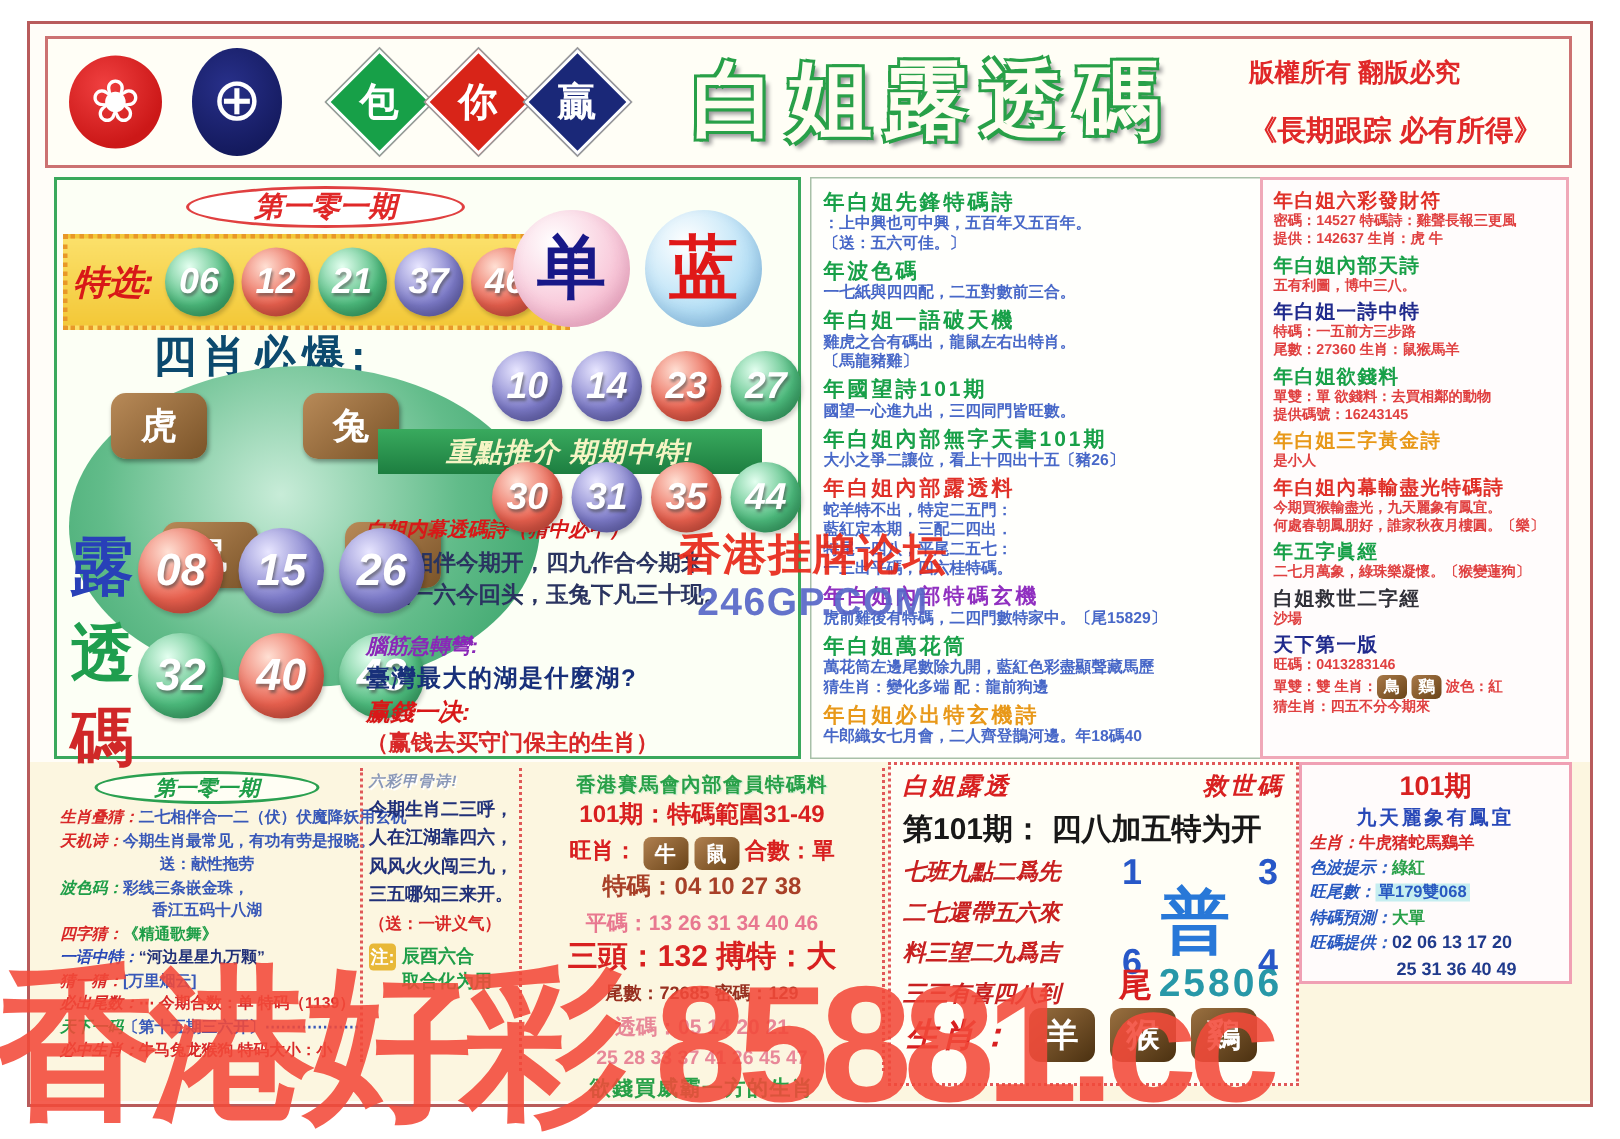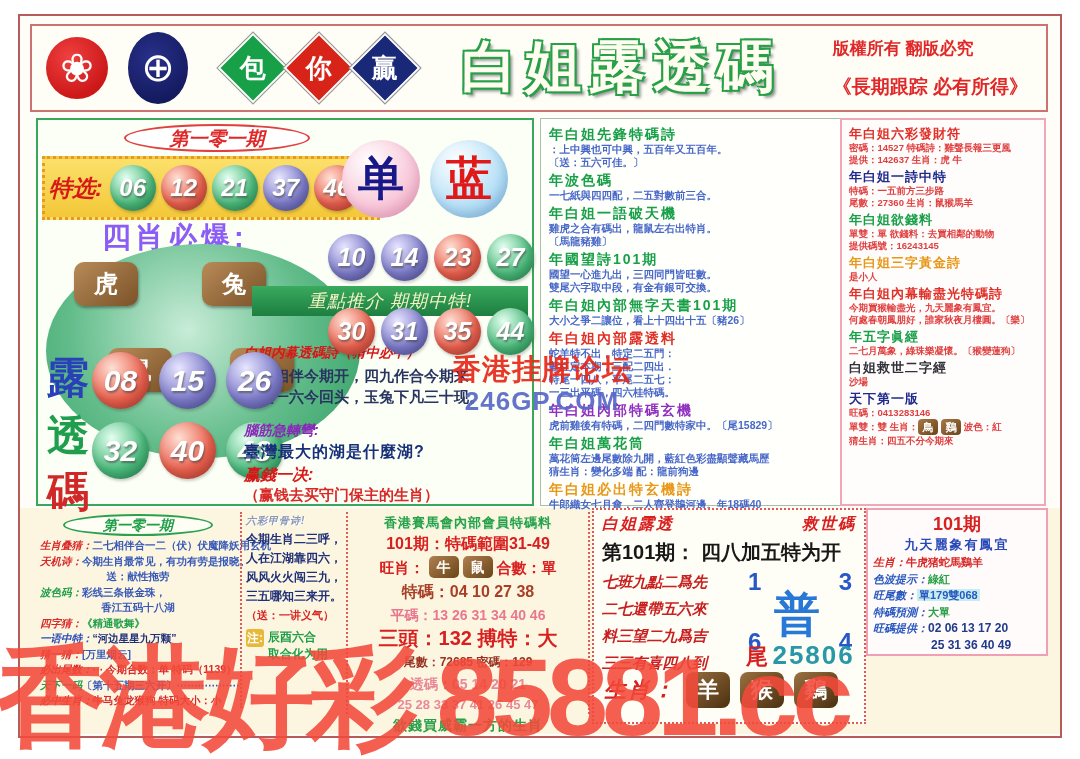--- a/index.html
+++ b/index.html
@@ -88,37 +88,37 @@
     background:radial-gradient(circle at 35% 28%, #ffffff, #f8c6d8 60%, #eea2be);
     color:#181888; font-size:46px; font-weight:bold; display:flex; align-items:center; justify-content:center;
     box-shadow: inset -3px -6px 10px rgba(120,40,80,.15);
   }
   .ball-lan {
     position:absolute; left:392px; top:20px; width:78px; height:78px; border-radius:50%;
     background:radial-gradient(circle at 35% 28%, #ffffff, #b6e0f6 60%, #8cc6e8);
     color:#e01818; font-size:46px; font-weight:bold; display:flex; align-items:center; justify-content:center;
     box-shadow: inset -3px -6px 10px rgba(20,60,120,.18);
   }
-  .sixiao { position:absolute; left:64px; top:98px; color:#8b5cf6; font-size:29px; font-weight:bold; letter-spacing:4px; }
+  .sixiao { position:absolute; left:64px; top:98px; color:#0c4a6e; font-size:29px; font-weight:bold; letter-spacing:4px; }
   .green-ellipse {
     position:absolute; left:8px; top:124px; width:314px; height:214px; border-radius:50%;
     background:radial-gradient(circle at 45% 40%, #c8ecd8, #62bc8a 55%, #2f9e62);
   }
   .animal-chip {
     position:absolute; width:64px; height:44px; border-radius:10px;
     background:linear-gradient(140deg,#b88a58,#7a5328);
     color:#fff; font-size:24px; font-weight:bold;
     display:flex; align-items:center; justify-content:center;
     box-shadow:1px 2px 3px rgba(0,0,0,.35);
   }
   .row1 { position:absolute; left:290px; top:114px; display:flex; gap:6px; }
   .banner {
-    position:absolute; left:214px; top:166px; width:276px; height:30px;
+    position:absolute; left:214px; top:166px; width:256px; height:30px;
     background:linear-gradient(#39aa5e,#1d7e40);
-    color:#f6f4c4; font-size:18px; font-weight:normal; font-style:italic;
+    color:#f6f4c4; font-size:18px; font-weight:bold; font-style:italic;
     display:flex; align-items:center; justify-content:center; letter-spacing:1px;
   }
   .row2 { position:absolute; left:290px; top:188px; display:flex; gap:6px; z-index:2; }
   .poem-block { position:absolute; left:206px; top:224px; width:288px; }
   .poem-title { color:#d81818; font-size:13.5px; font-weight:bold; font-style:italic; margin-bottom:3px; }
   .poem-line { color:#2a3460; font-size:15px; font-weight:bold; line-height:21px; }
   .lu-vert { position:absolute; left:8px; width:44px; text-align:center; font-weight:bold; font-size:42px; line-height:44px; }
   .lu-v1 { top:236px; color:#2840b8; } .lu-v2 { top:294px; color:#1f9e4e; } .lu-v3 { top:350px; color:#d02828; }
   .lu-row { position:absolute; left:54px; display:flex; gap:10px; }
   .lu-r1 { top:232px; } .lu-r2 { top:302px; }
@@ -178,21 +178,21 @@
               display:flex; align-items:center; justify-content:center; border-radius:3px; flex:0 0 auto; }
   .note-lines { color:#1f9e48; font-size:12px; font-weight:bold; line-height:17px; white-space:nowrap; }
 
   .panel-bm { position:absolute; left:346px; top:512px; width:244px; height:202px;
               border-left:2px dotted #e05858; border-right:2px dotted #e05858;
               text-align:center; padding:2px 4px; z-index:4; }
   .bm-head { color:#28a048; font-size:13px; font-weight:bold; letter-spacing:1px;
              text-shadow:1px 1px 0 #d8f0d8; white-space:nowrap; }
   .bm-line { font-weight:bold; white-space:nowrap; }
   .bm-l1 { color:#d82020; font-size:16px; line-height:24px; }
-  .bm-l2 { color:#d82020; font-size:15px; line-height:24px; display:flex; align-items:flex-start; justify-content:center; gap:4px; }
+  .bm-l2 { color:#d82020; font-size:15px; line-height:24px; display:flex; align-items:flex-end; justify-content:center; gap:4px; }
   .bm-l3 { color:#a84028; font-size:16px; line-height:24px; }
   .bm-l4 { color:#e87890; font-size:14px; line-height:22px; }
   .bm-l5 { color:#d82020; font-size:20px; line-height:24px; }
   .bm-l6 { color:#983020; font-size:12px; line-height:24px; }
   .bm-l7 { color:#e88898; font-size:14px; line-height:21px; }
   .bm-l8 { color:#e88898; font-size:13px; line-height:19px; }
   .bm-l9 { color:#28a048; font-size:14px; line-height:22px; letter-spacing:1px; }
   .chip-bm {
     display:inline-flex; width:30px; height:22px; border-radius:5px;
     background:linear-gradient(140deg,#b08050,#6a4418);
@@ -351,21 +351,20 @@
     <div class="sec-l">一七紙與四四配，二五對數前三合。</div>
   </div>
   <div class="sec">
     <div class="sec-h hc-g">年白姐一語破天機</div>
     <div class="sec-l">雞虎之合有碼出，龍鼠左右出特肖。</div>
     <div class="sec-l">〔馬龍豬雞〕</div>
   </div>
   <div class="sec">
     <div class="sec-h hc-g">年國望詩101期</div>
     <div class="sec-l">國望一心進九出，三四同門皆旺數。</div>
-    <div class="sec-l">雙尾六字取中段，有金有銀可交換。</div>
   </div>
   <div class="sec">
     <div class="sec-h hc-g">年白姐內部無字天書101期</div>
     <div class="sec-l">大小之爭二讓位，看上十四出十五〔豬26〕</div>
   </div>
   <div class="sec">
     <div class="sec-h hc-r">年白姐內部露透料</div>
     <div class="sec-l">蛇羊特不出，特定二五門：</div>
     <div class="sec-l">藍紅定本期，三配二四出．</div>
     <div class="sec-l">特尾一四八，平尾二五七：</div>
@@ -384,20 +383,24 @@
     <div class="sec-h hc-o">年白姐必出特玄機詩</div>
     <div class="sec-l">牛郎織女七月會，二人齊登鵲河邊。年18碼40</div>
   </div>
 </div>
 
 <div class="panel-right">
   <div class="sec">
     <div class="rsec-h hc-r">年白姐六彩發財符</div>
     <div class="rsec-l">密碼：14527 特碼詩：雞聲長報三更風</div>
     <div class="rsec-l">提供：142637 生肖：虎 牛</div>
+  </div>
+  <div class="sec">
+    <div class="rsec-h hc-g">年白姐內部天詩</div>
+    <div class="rsec-l">五有利圖，博中三八。</div>
   </div>
   <div class="sec">
     <div class="rsec-h hc-n">年白姐一詩中特</div>
     <div class="rsec-l">特碼：一五前方三步路</div>
     <div class="rsec-l">尾數：27360 生肖：鼠猴馬羊</div>
   </div>
   <div class="sec">
     <div class="rsec-h hc-g">年白姐欲錢料</div>
     <div class="rsec-l">單雙：單 欲錢料：去買相鄰的動物</div>
     <div class="rsec-l">提供碼號：16243145</div>

